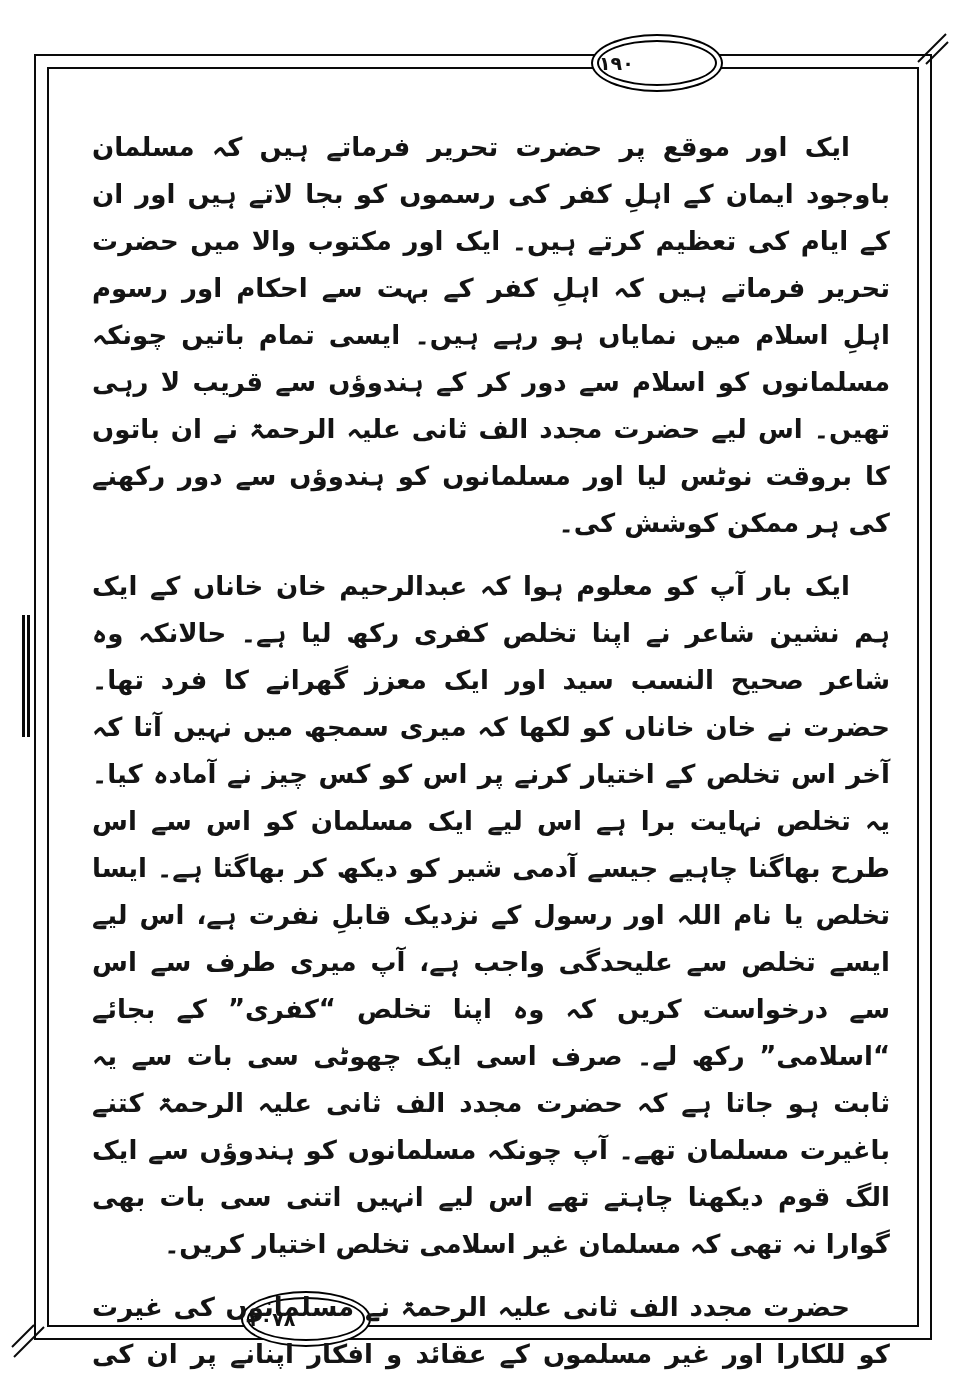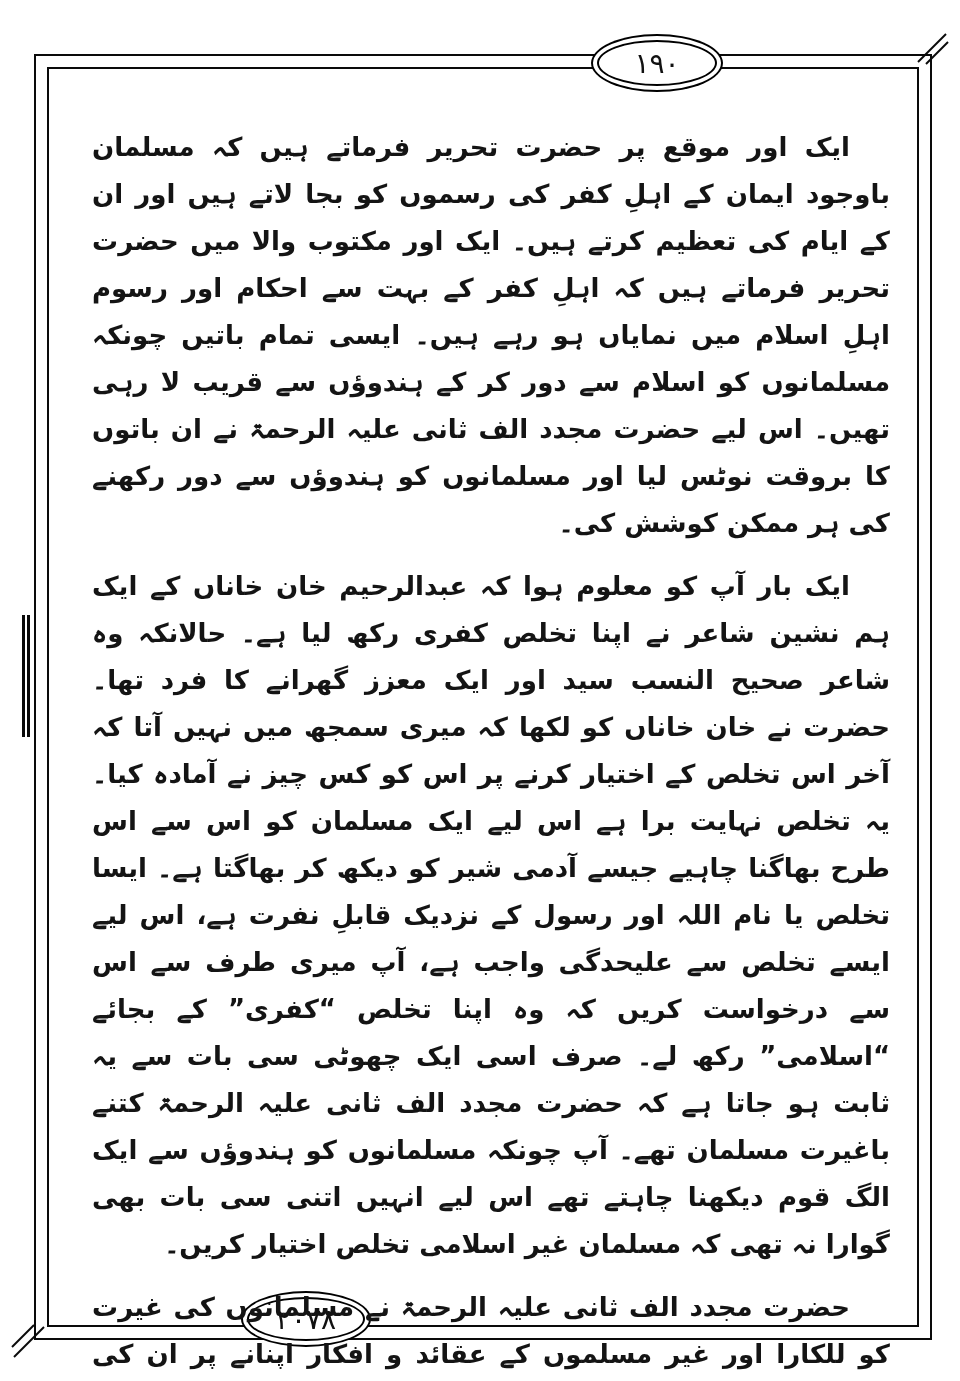--- a/index.html
+++ b/index.html
@@ -41,23 +41,23 @@
   }
   
   .badge {
     position: absolute;
     background: #ffffff;
     border: 2px solid #000000;
     border-radius: 50%;
     box-shadow: 0 0 0 4px #ffffff, 0 0 0 6px #000000;
     display: flex;
     align-items: center;
-    justify-content: center;
-    font-size: 28px;
-    font-weight: normal;
+    justify-content: flex-end;
+    font-size: 19px;
+    font-weight: bold;
     letter-spacing: 2px;
   }
   .badge-top {
     left: 597px; top: 40px;
     width: 120px; height: 46px;
   }
   .badge-bottom {
     left: 247px; top: 1297px;
     width: 118px; height: 44px;
   }

